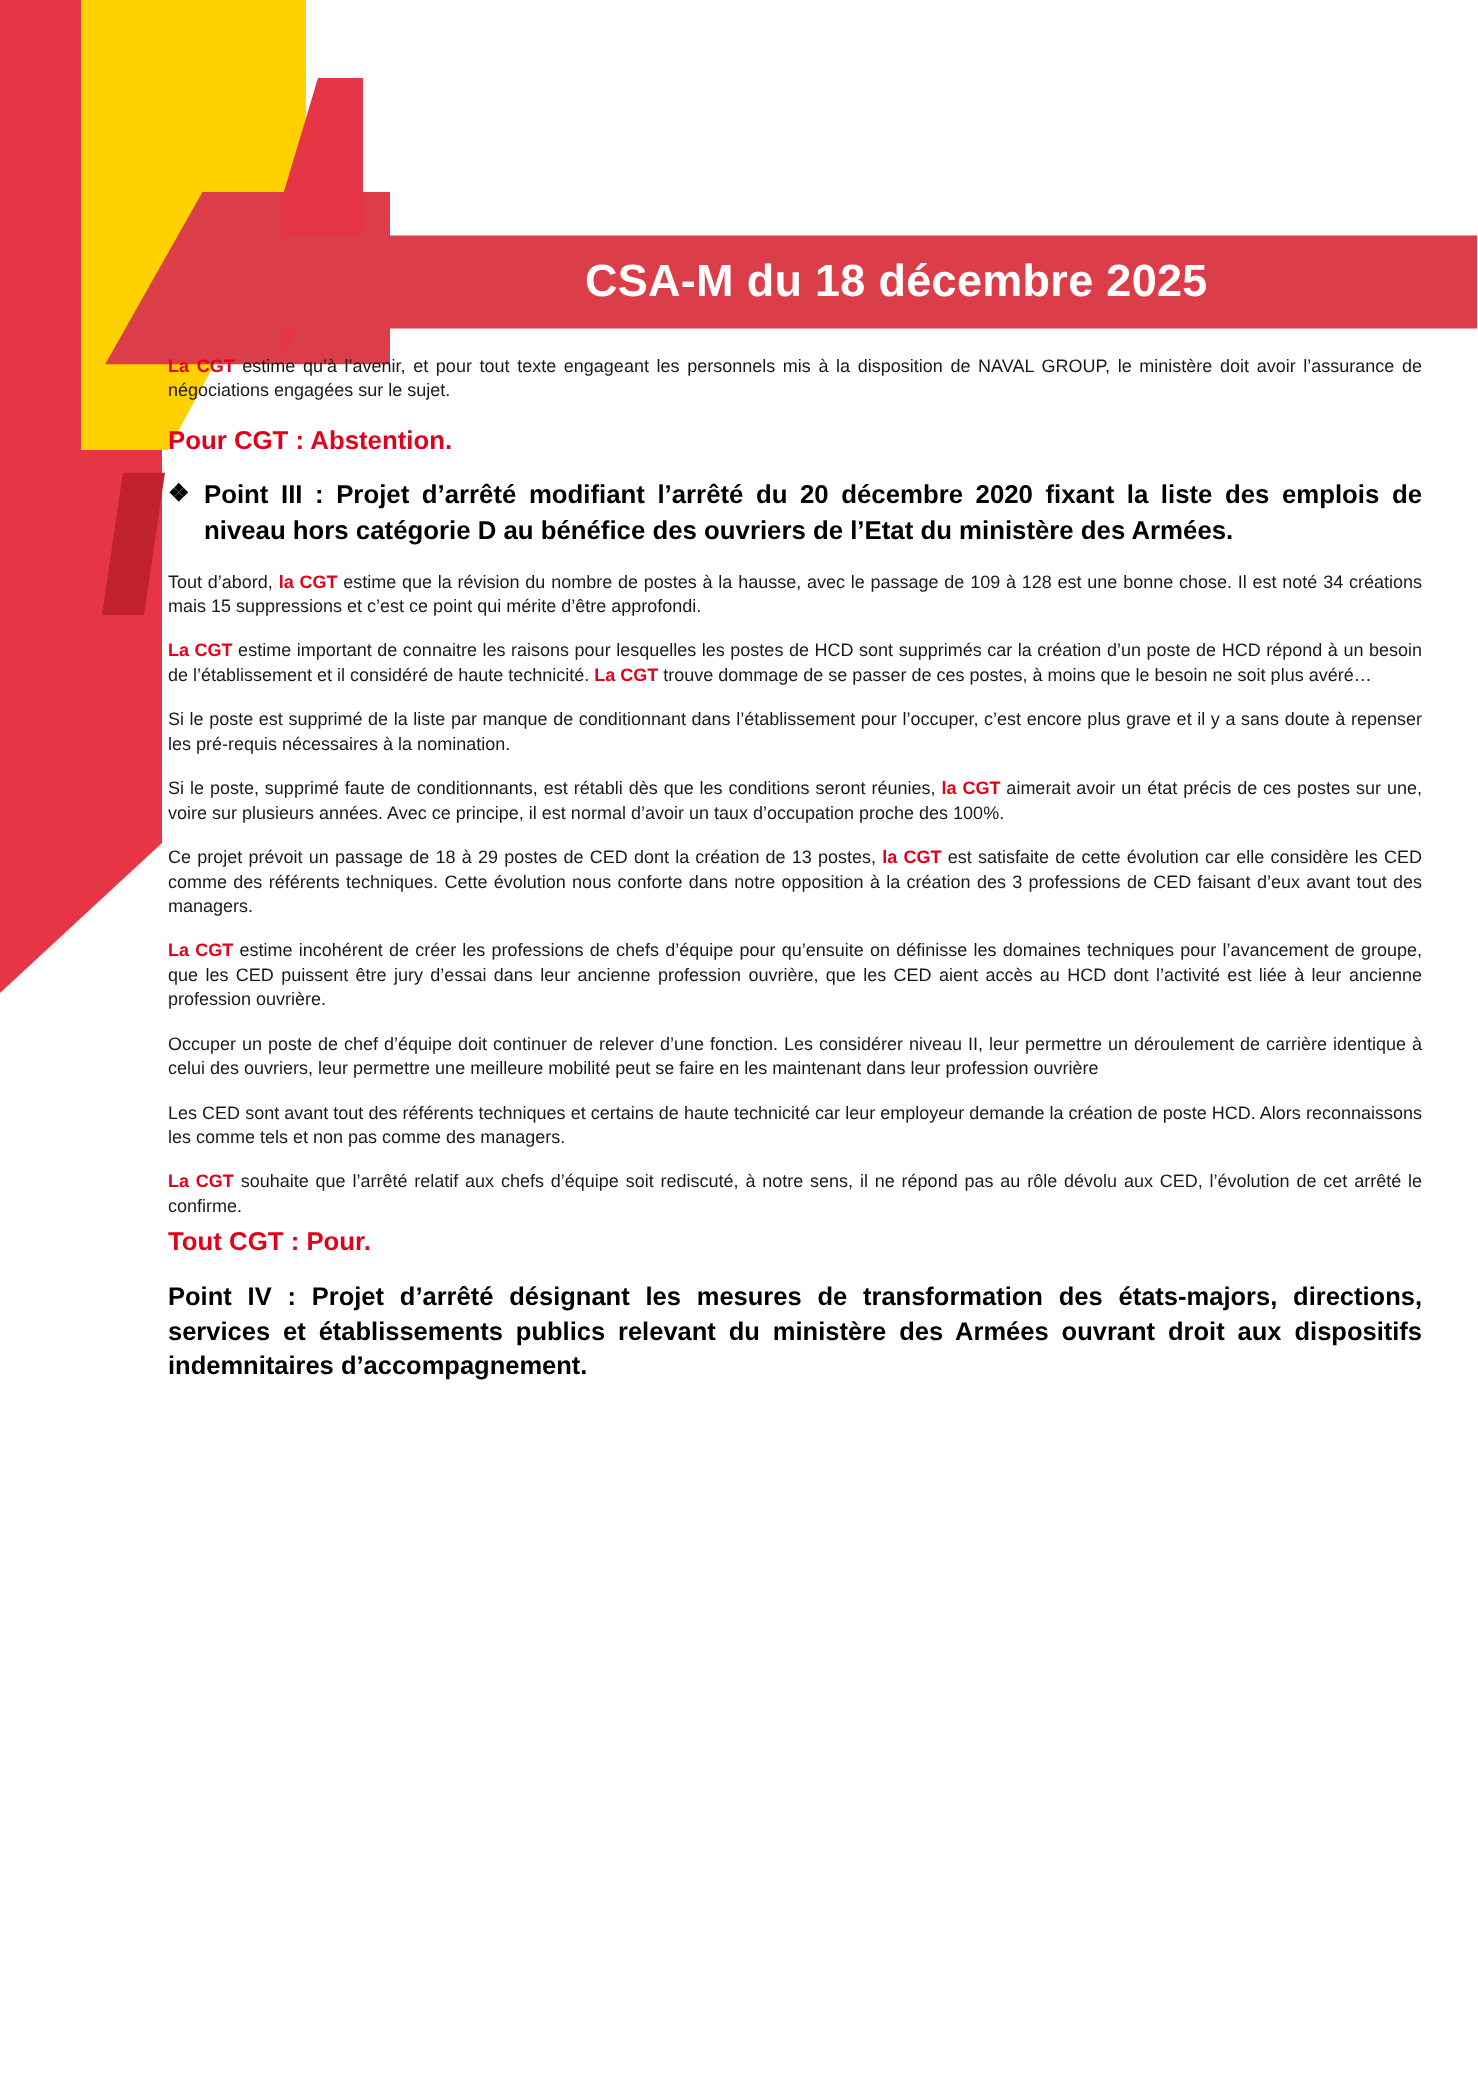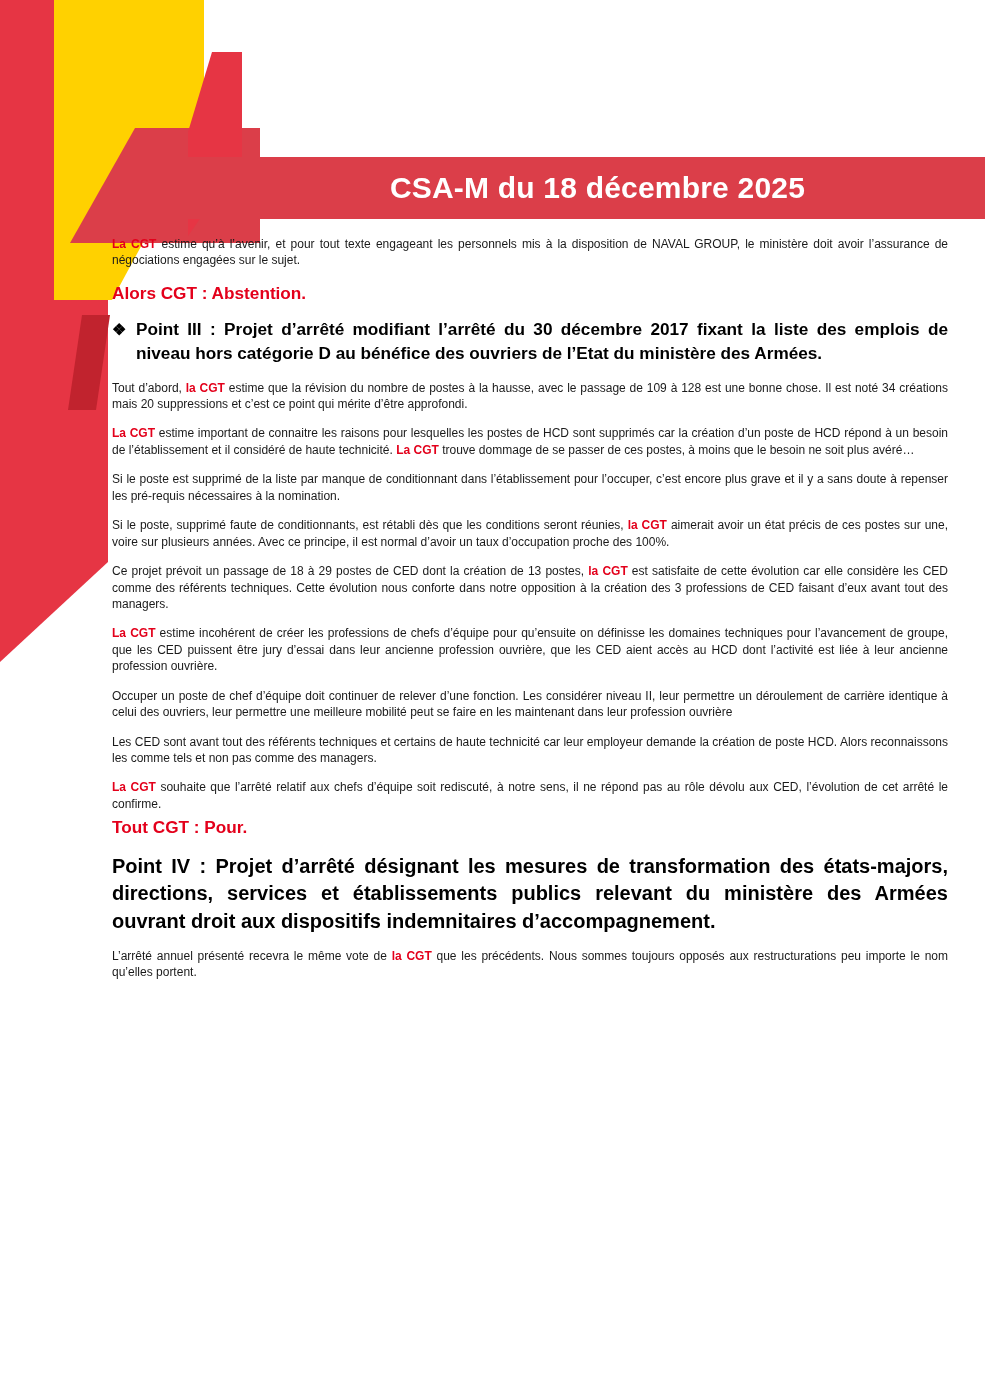--- a/index.html
+++ b/index.html
@@ -125,21 +125,21 @@
     color: #000000;
     font-size: 16px;
     line-height: 1.44;
   }
   .bullet-text {
     flex: 1 1 auto;
     text-align: justify;
   }
   .heading-bold {
     margin: 0 0 13px 0;
-    font-size: 20px;
+    font-size: 17px;
     line-height: 1.37;
     font-weight: bold;
     color: #000000;
     text-align: justify;
     font-family: "Liberation Sans", sans-serif;
   }
 </style>
 </head>
 <body>
 
@@ -172,28 +172,28 @@
   </svg>
 
   <div class="banner">
     <div class="banner-title">CSA-M du 18 décembre 2025</div>
   </div>
 
   <div class="content">
 
     <p class="para"><span class="cgt">La CGT</span><span> estime qu’à l’avenir, et pour tout texte engageant les personnels mis à la disposition de NAVAL GROUP,  le ministère doit avoir l’assurance de négociations engagées sur le sujet.</span></p>
 
-    <p class="vote">Alors CGT : Abstention.</p>
+    <p class="vote">Pour CGT : Abstention.</p>
 
     <div class="bullet-item">
       <span class="bullet-glyph">❖</span>
-      <span class="bullet-text">Point III : Projet d’arrêté modifiant l’arrêté du 30 décembre 2017 fixant la liste des emplois de niveau hors catégorie D au bénéfice des ouvriers de l’Etat du ministère des Armées.</span>
+      <span class="bullet-text">Point III : Projet d’arrêté modifiant l’arrêté du 20 décembre 2020 fixant la liste des emplois de niveau hors catégorie D au bénéfice des ouvriers de l’Etat du ministère des Armées.</span>
     </div>
 
-    <p class="para"><span>Tout d’abord, </span><span class="cgt">la CGT</span><span> estime que la révision du nombre de postes à la hausse, avec le passage de 109 à 128 est une bonne chose. Il est noté 34 créations mais 20 suppressions et c’est ce point qui mérite d’être approfondi.</span></p>
+    <p class="para"><span>Tout d’abord, </span><span class="cgt">la CGT</span><span> estime que la révision du nombre de postes à la hausse, avec le passage de 109 à 128 est une bonne chose. Il est noté 34 créations mais 15 suppressions et c’est ce point qui mérite d’être approfondi.</span></p>
 
     <p class="para"><span class="cgt">La CGT</span><span> estime important de connaitre les raisons pour lesquelles les postes de HCD sont supprimés car la création d’un poste de HCD répond à un besoin de l’établissement et il considéré de haute technicité. </span><span class="cgt">La CGT</span><span> trouve dommage de se passer de ces postes, à moins que le besoin ne soit plus avéré…</span></p>
 
     <p class="para">Si le poste est supprimé de la liste par manque de conditionnant dans l’établissement pour l’occuper, c’est encore plus grave et il y a sans doute à repenser les pré-requis nécessaires à la nomination.</p>
 
     <p class="para"><span>Si le poste, supprimé faute de conditionnants, est rétabli dès que les conditions seront réunies, </span><span class="cgt">la CGT</span><span> aimerait avoir un état précis de ces postes sur une, voire sur plusieurs années. Avec ce principe, il est normal d’avoir un taux d’occupation proche des 100%.</span></p>
 
     <p class="para"><span>Ce projet prévoit un passage de 18 à 29 postes de CED dont la création de 13 postes, </span><span class="cgt">la CGT</span><span> est satisfaite de cette évolution car elle considère les CED comme des référents techniques. Cette évolution nous conforte dans notre opposition à la création des 3 professions de CED faisant d’eux avant tout des managers.</span></p>
 
     <p class="para"><span class="cgt">La CGT</span><span> estime incohérent de créer les professions de chefs d’équipe pour qu’ensuite on définisse les domaines techniques pour l’avancement de groupe, que les CED puissent être jury d’essai dans leur ancienne profession ouvrière, que les CED aient accès au HCD dont l’activité est liée à leur ancienne profession ouvrière.</span></p>
@@ -201,16 +201,15 @@
     <p class="para">Occuper un poste de chef d’équipe doit continuer de relever d’une fonction. Les considérer niveau II, leur permettre un déroulement de carrière identique à celui des ouvriers, leur permettre une meilleure mobilité peut se faire en les maintenant dans leur profession ouvrière</p>
 
     <p class="para">Les CED sont avant tout des référents techniques et certains de haute technicité car leur employeur demande la création de poste HCD. Alors reconnaissons les comme tels et non pas comme des managers.</p>
 
     <p class="para tight"><span class="cgt">La CGT</span><span> souhaite que l’arrêté relatif aux chefs d’équipe soit rediscuté, à notre sens, il ne répond pas au rôle dévolu aux CED, l’évolution de cet arrêté le confirme.</span></p>
 
     <p class="vote">Tout CGT : Pour.</p>
 
     <p class="heading-bold">Point IV : Projet d’arrêté désignant les mesures de transformation des états-majors, directions, services et établissements publics relevant du ministère des Armées ouvrant droit aux dispositifs indemnitaires d’accompagnement.</p>
 
-    <p class="para"><span>L’arrêté annuel présenté recevra le même vote de </span><span class="cgt">la CGT</span><span> que les précédents. Nous sommes toujours opposés aux restructurations peu importe le nom qu’elles portent.</span></p>
 
   </div>
 </div>
 
 </body></html>

